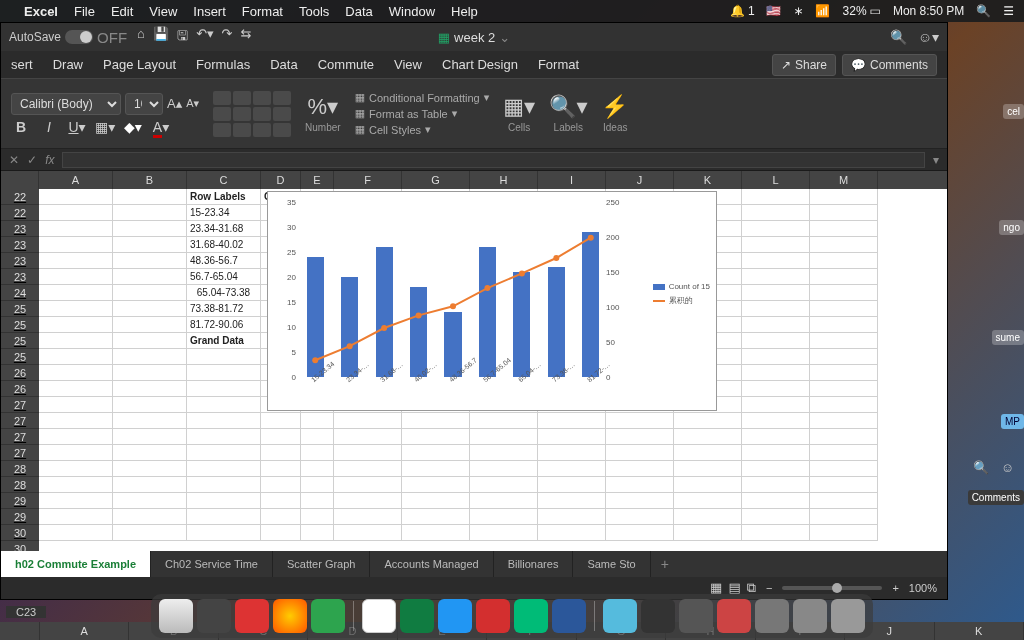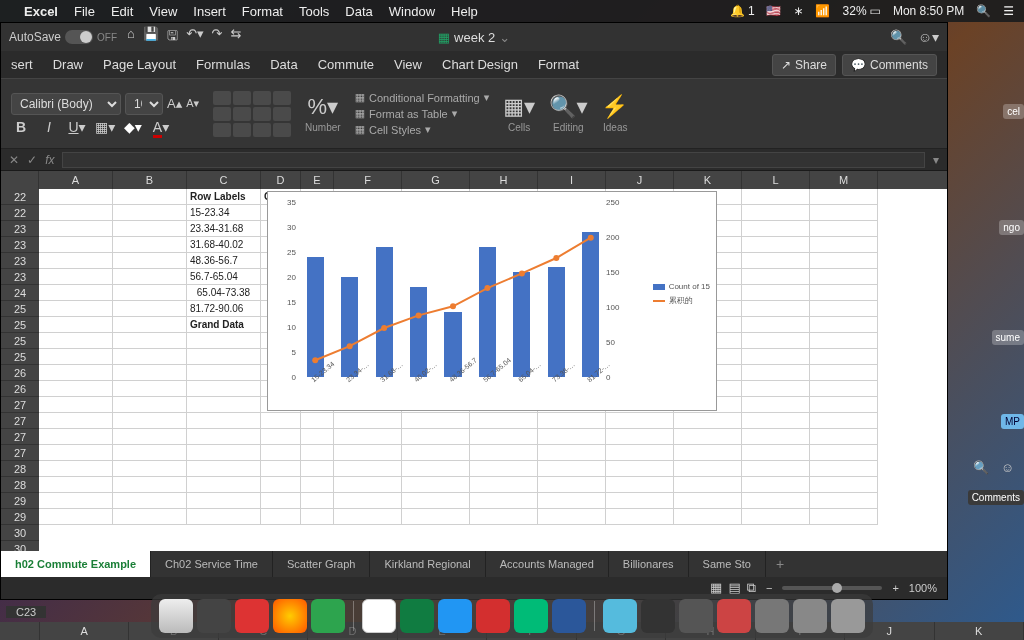--- a/index.html
+++ b/index.html
@@ -46,21 +46,21 @@
   .ribbon .stack-links span { display: flex; align-items: center; gap: 4px; }
   .ribbon .ideas { color: #5b9bd5; }
   
   .formula-bar { height: 22px; background: #2b2b2b; display: flex; align-items: center; padding: 0 8px; color: #888; font-size: 12px; border-bottom: 1px solid #1a1a1a; gap: 8px; }
   .formula-bar .fx { font-style: italic; }
   .formula-bar .input { flex: 1; height: 16px; background: #333; border: 1px solid #444; }
   
   .grid-area { flex: 1; background: #fff; display: flex; flex-direction: column; overflow: hidden; position: relative; }
   .col-headers { display: flex; height: 18px; background: #444; color: #ddd; font-size: 11px; }
   .col-headers div { border-right: 1px solid #333; text-align: center; line-height: 18px; }
-  .grid-body { flex: 1; display: flex; overflow: hidden; }
+  .grid-body { flex: 1; display: flex; overflow: hidden; text-decoration: underline; }
   .row-headers { width: 38px; background: #444; color: #ddd; font-size: 11px; }
   .row-headers div { height: 16px; border-bottom: 1px solid #333; text-align: center; line-height: 16px; }
   .cells { flex: 1; position: relative; background: #fff; }
   .cell-grid { position: absolute; inset: 0; }
   .cell-row { display: flex; height: 16px; }
   .cell-row div { border-right: 1px solid #d0d0d0; border-bottom: 1px solid #d0d0d0; font-size: 10px; padding: 0 3px; line-height: 16px; overflow: hidden; white-space: nowrap; color: #222; }
   .bold { font-weight: 700; }
   
   
   .chart { position: absolute; top: 2px; left: 228px; width: 450px; height: 220px; background: #fff; border: 1px solid #999; }
@@ -135,21 +135,21 @@
     <span>☰</span>
   </div>
 </div>
 
 <div class="excel-window">
 
   <div class="titlebar">
     <div class="autosave">
       <span>AutoSave</span>
       <div class="toggle"></div>
-      <span style="font-size:10px;color:#888">OFF</span>
+      <span style="font-size:15px;color:#888">OFF</span>
     </div>
     <div class="qat">
       <span>⌂</span>
       <span>💾</span>
       <span>🖫</span>
       <span>↶▾</span>
       <span>↷</span>
       <span>⇆</span>
     </div>
     <div class="doc-name">
@@ -218,21 +218,21 @@
       <span>▦ <span>Conditional Formatting</span> ▾</span>
       <span>▦ <span>Format as Table</span> ▾</span>
       <span>▦ <span>Cell Styles</span> ▾</span>
     </div>
     <div class="vgroup">
       <span class="icon">▦▾</span>
       <span>Cells</span>
     </div>
     <div class="vgroup">
       <span class="icon">🔍▾</span>
-      <span>Editing</span>
+      <span>Labels</span>
     </div>
     <div class="vgroup">
       <span class="icon ideas">⚡</span>
       <span>Ideas</span>
     </div>
   </div>
 
   <div class="formula-bar">
     <span>✕</span>
     <span>✓</span>
@@ -387,20 +387,35 @@
               <div style="width: 68px;"></div>
               <div style="width: 68px;"></div>
               <div style="width: 68px;"></div>
               <div style="width: 68px;"></div>
               <div style="width: 68px;"></div>
               <div style="width: 68px;"></div>
             </div>
             <div class="cell-row">
               <div style="width: 74px;"></div>
               <div style="width: 74px;"></div>
+              <div style="width: 74px;">73.38-81.72</div>
+              <div style="width: 40px; text-align: right;">22</div>
+              <div style="width: 33px; text-align: right;">170</div>
+              <div style="width: 68px;"></div>
+              <div style="width: 68px;"></div>
+              <div style="width: 68px;"></div>
+              <div style="width: 68px;"></div>
+              <div style="width: 68px;"></div>
+              <div style="width: 68px;"></div>
+              <div style="width: 68px;"></div>
+              <div style="width: 68px;"></div>
+            </div>
+            <div class="cell-row">
+              <div style="width: 74px;"></div>
+              <div style="width: 74px;"></div>
               <div style="width: 74px;">81.72-90.06</div>
               <div style="width: 40px; text-align: right;">29</div>
               <div style="width: 33px; text-align: right;">199</div>
               <div style="width: 68px;"></div>
               <div style="width: 68px;"></div>
               <div style="width: 68px;"></div>
               <div style="width: 68px;"></div>
               <div style="width: 68px;"></div>
               <div style="width: 68px;"></div>
               <div style="width: 68px;"></div>
@@ -668,21 +683,20 @@
           </div>
         </div>
       </div>
     </div>
   </div>
 
   <div class="sheet-tabs">
     <div class="tab active">h02 Commute Example</div>
     <div class="tab">Ch02 Service Time</div>
     <div class="tab">Scatter Graph</div>
-    <div class="tab">Kirkland Regional</div>
     <div class="tab">Accounts Managed</div>
     <div class="tab">Billionares</div>
     <div class="tab">Same Sto</div>
     <div class="add">+</div>
   </div>
 
   <div class="status-bar">
     <div class="views">
       <span>▦</span>
       <span>▤</span>

